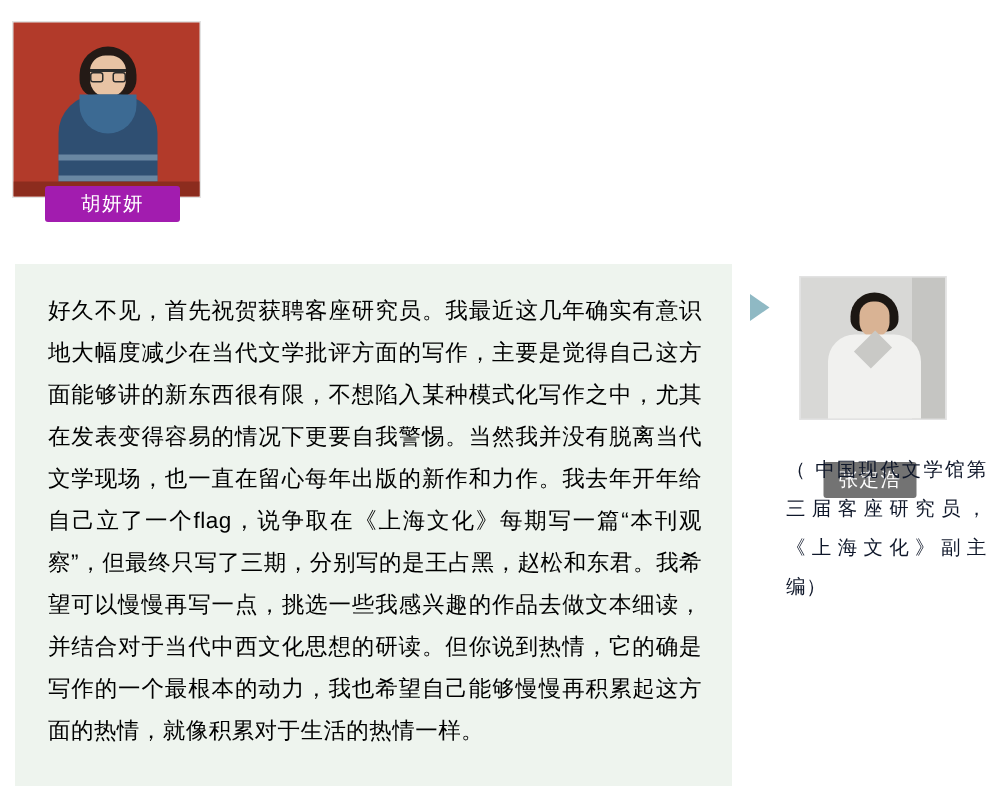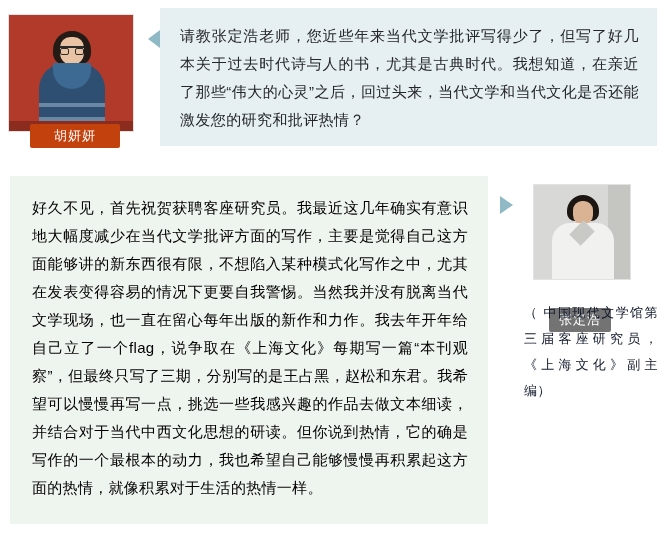--- a/index.html
+++ b/index.html
@@ -125,21 +125,21 @@
     height: 10px;
     background: #8c2c1e;
   }
 
   .name-tag {
     position: absolute;
     left: 22px;
     top: 110px;
     min-width: 72px;
     padding: 3px 9px;
-    background: #c2410c;
+    background: #a21caf;
     color: #ffffff;
     font-size: 13px;
     line-height: 18px;
     text-align: center;
     letter-spacing: 1px;
     border-radius: 2px;
   }
 
   .bubble-q {
     position: absolute;
@@ -311,24 +311,20 @@
         <div class="body">
           <div class="stripe1"></div>
           <div class="stripe2"></div>
           <div class="stripe3"></div>
         </div>
         <div class="floor"></div>
       </div>
       <div class="name-tag">胡妍妍</div>
     </div>
 
-    <div class="bubble-q">
-      <span class="arrow"></span>
-      <p class="q-text">请教张定浩老师，您近些年来当代文学批评写得少了，但写了好几本关于过去时代诗与人的书，尤其是古典时代。我想知道，在亲近了那些“伟大的心灵”之后，回过头来，当代文学和当代文化是否还能激发您的研究和批评热情？</p>
-    </div>
 
   </section>
 
   <section class="qa-answer">
 
     <div class="bubble-a">
       <p class="a-text">好久不见，首先祝贺获聘客座研究员。我最近这几年确实有意识地大幅度减少在当代文学批评方面的写作，主要是觉得自己这方面能够讲的新东西很有限，不想陷入某种模式化写作之中，尤其在发表变得容易的情况下更要自我警惕。当然我并没有脱离当代文学现场，也一直在留心每年出版的新作和力作。我去年开年给自己立了一个flag，说争取在《上海文化》每期写一篇“本刊观察”，但最终只写了三期，分别写的是王占黑，赵松和东君。我希望可以慢慢再写一点，挑选一些我感兴趣的作品去做文本细读，并结合对于当代中西文化思想的研读。但你说到热情，它的确是写作的一个最根本的动力，我也希望自己能够慢慢再积累起这方面的热情，就像积累对于生活的热情一样。</p>
     </div>
 
     <div class="answer-side">

